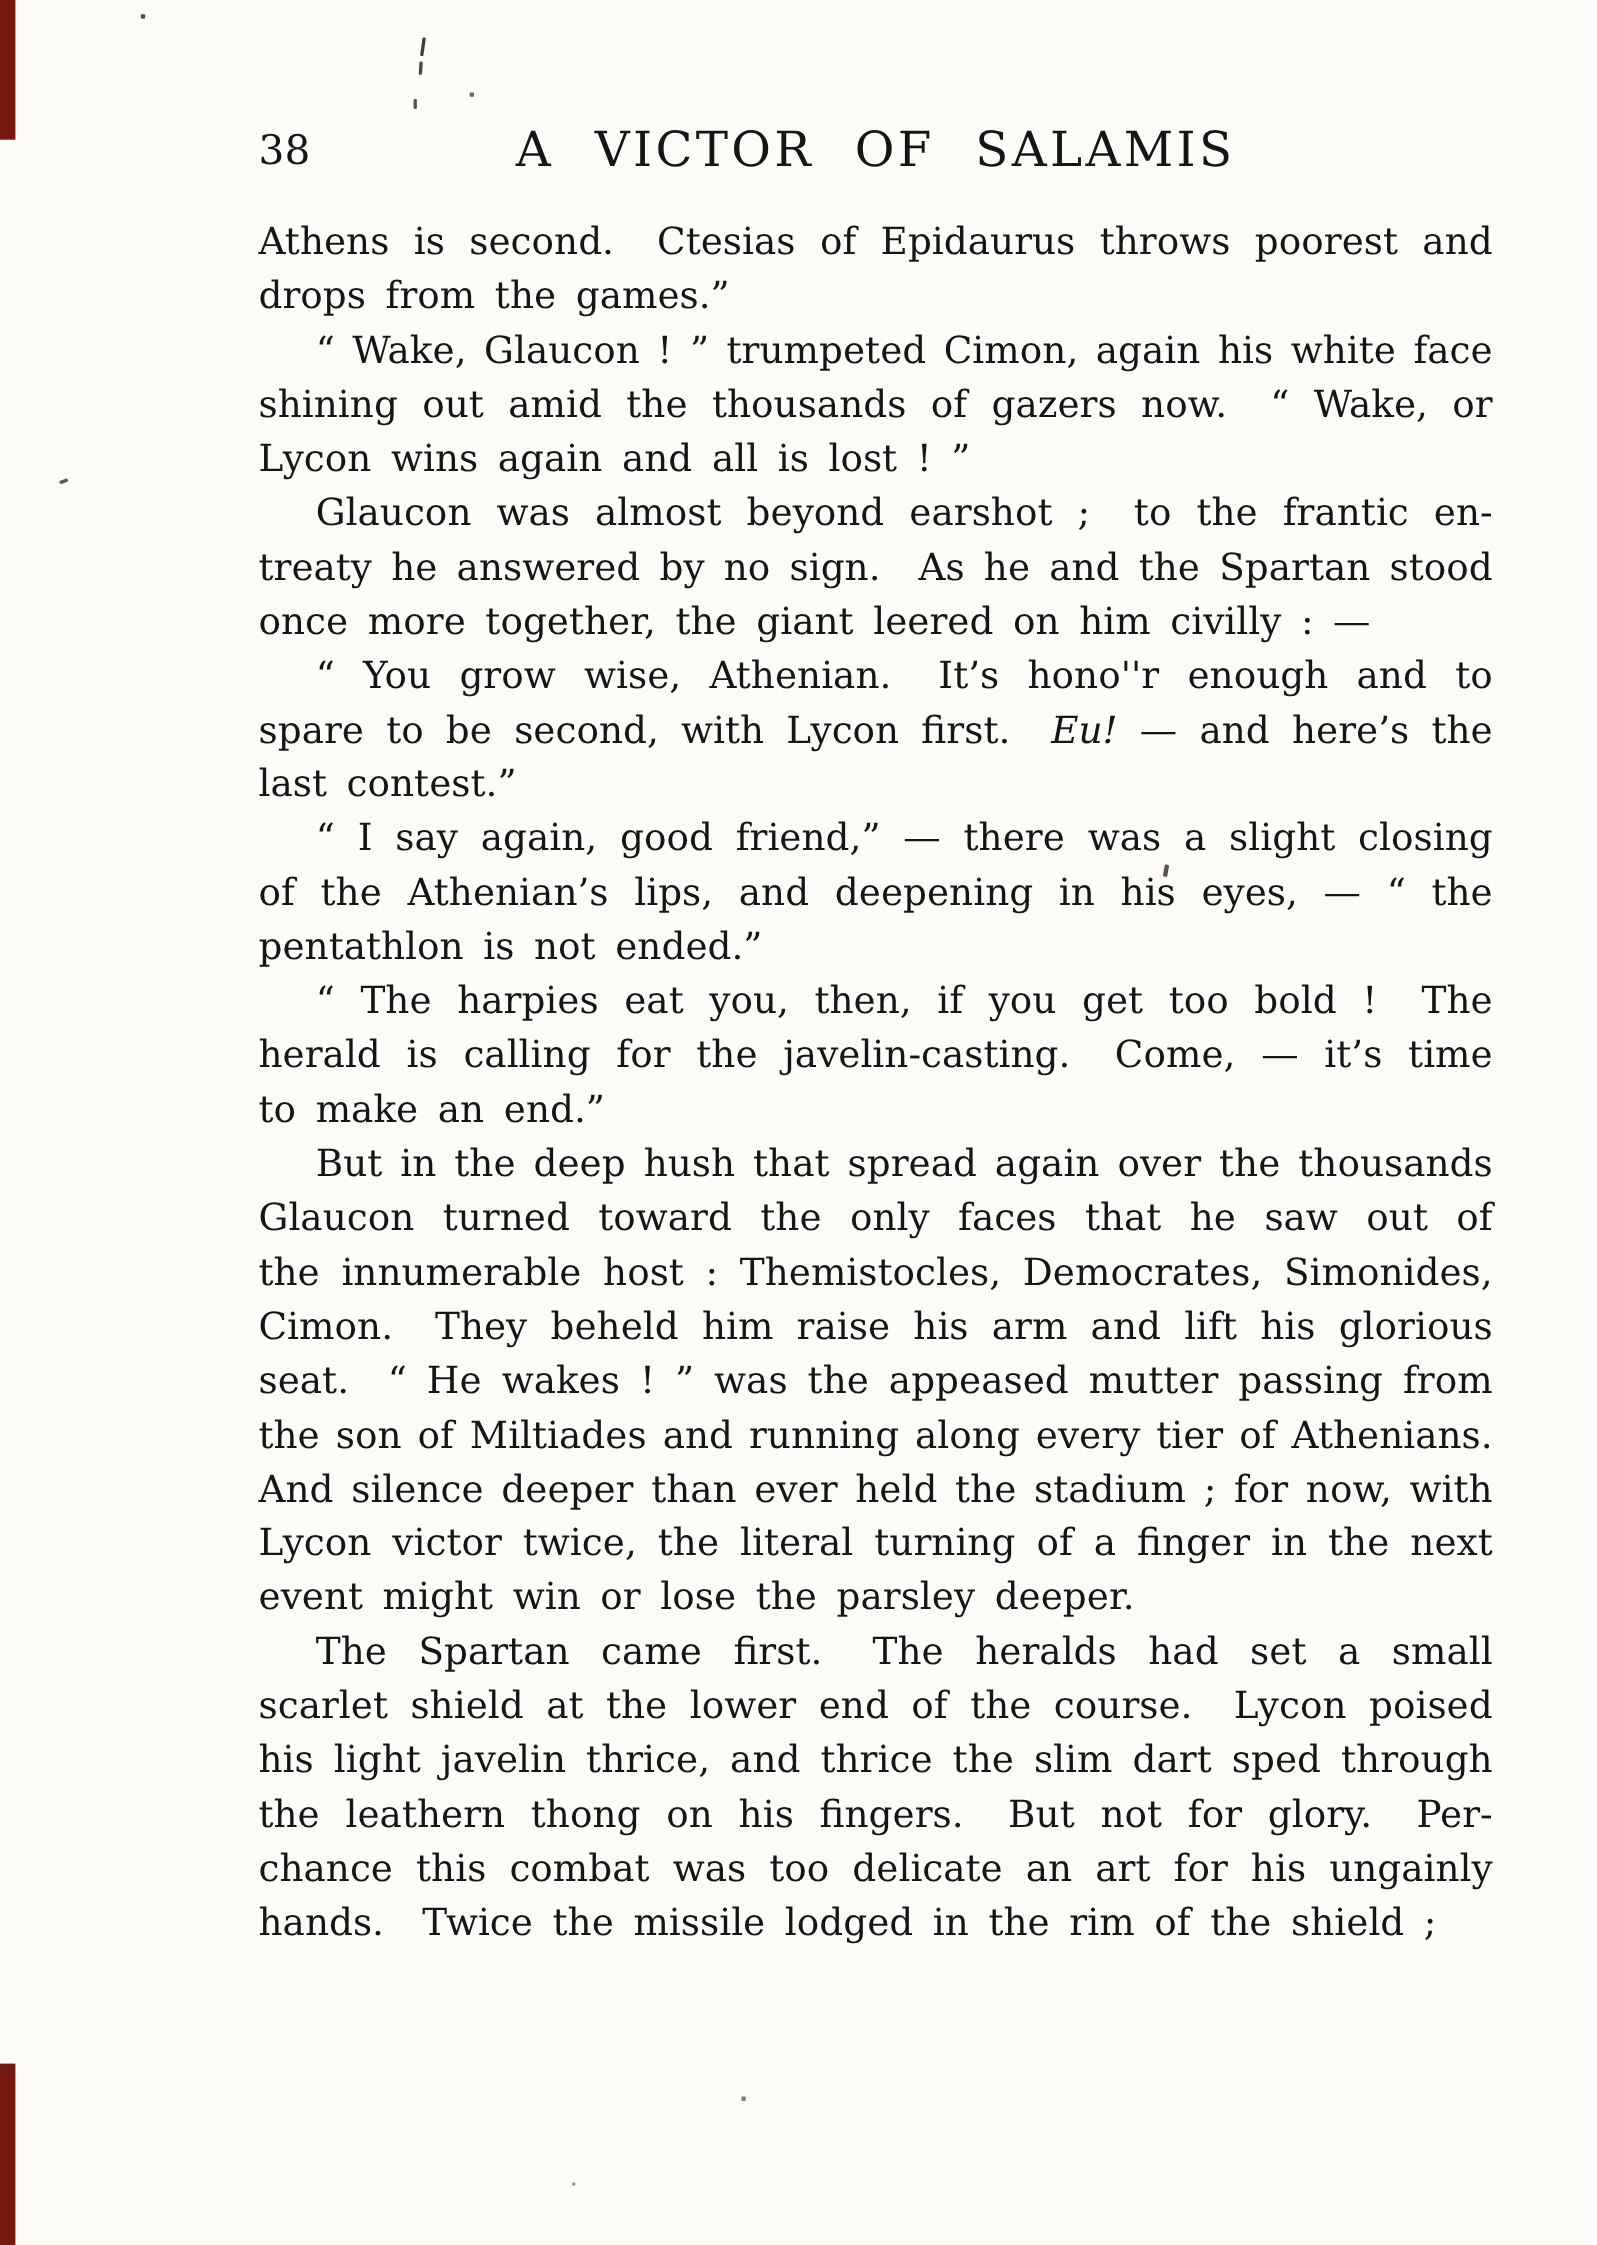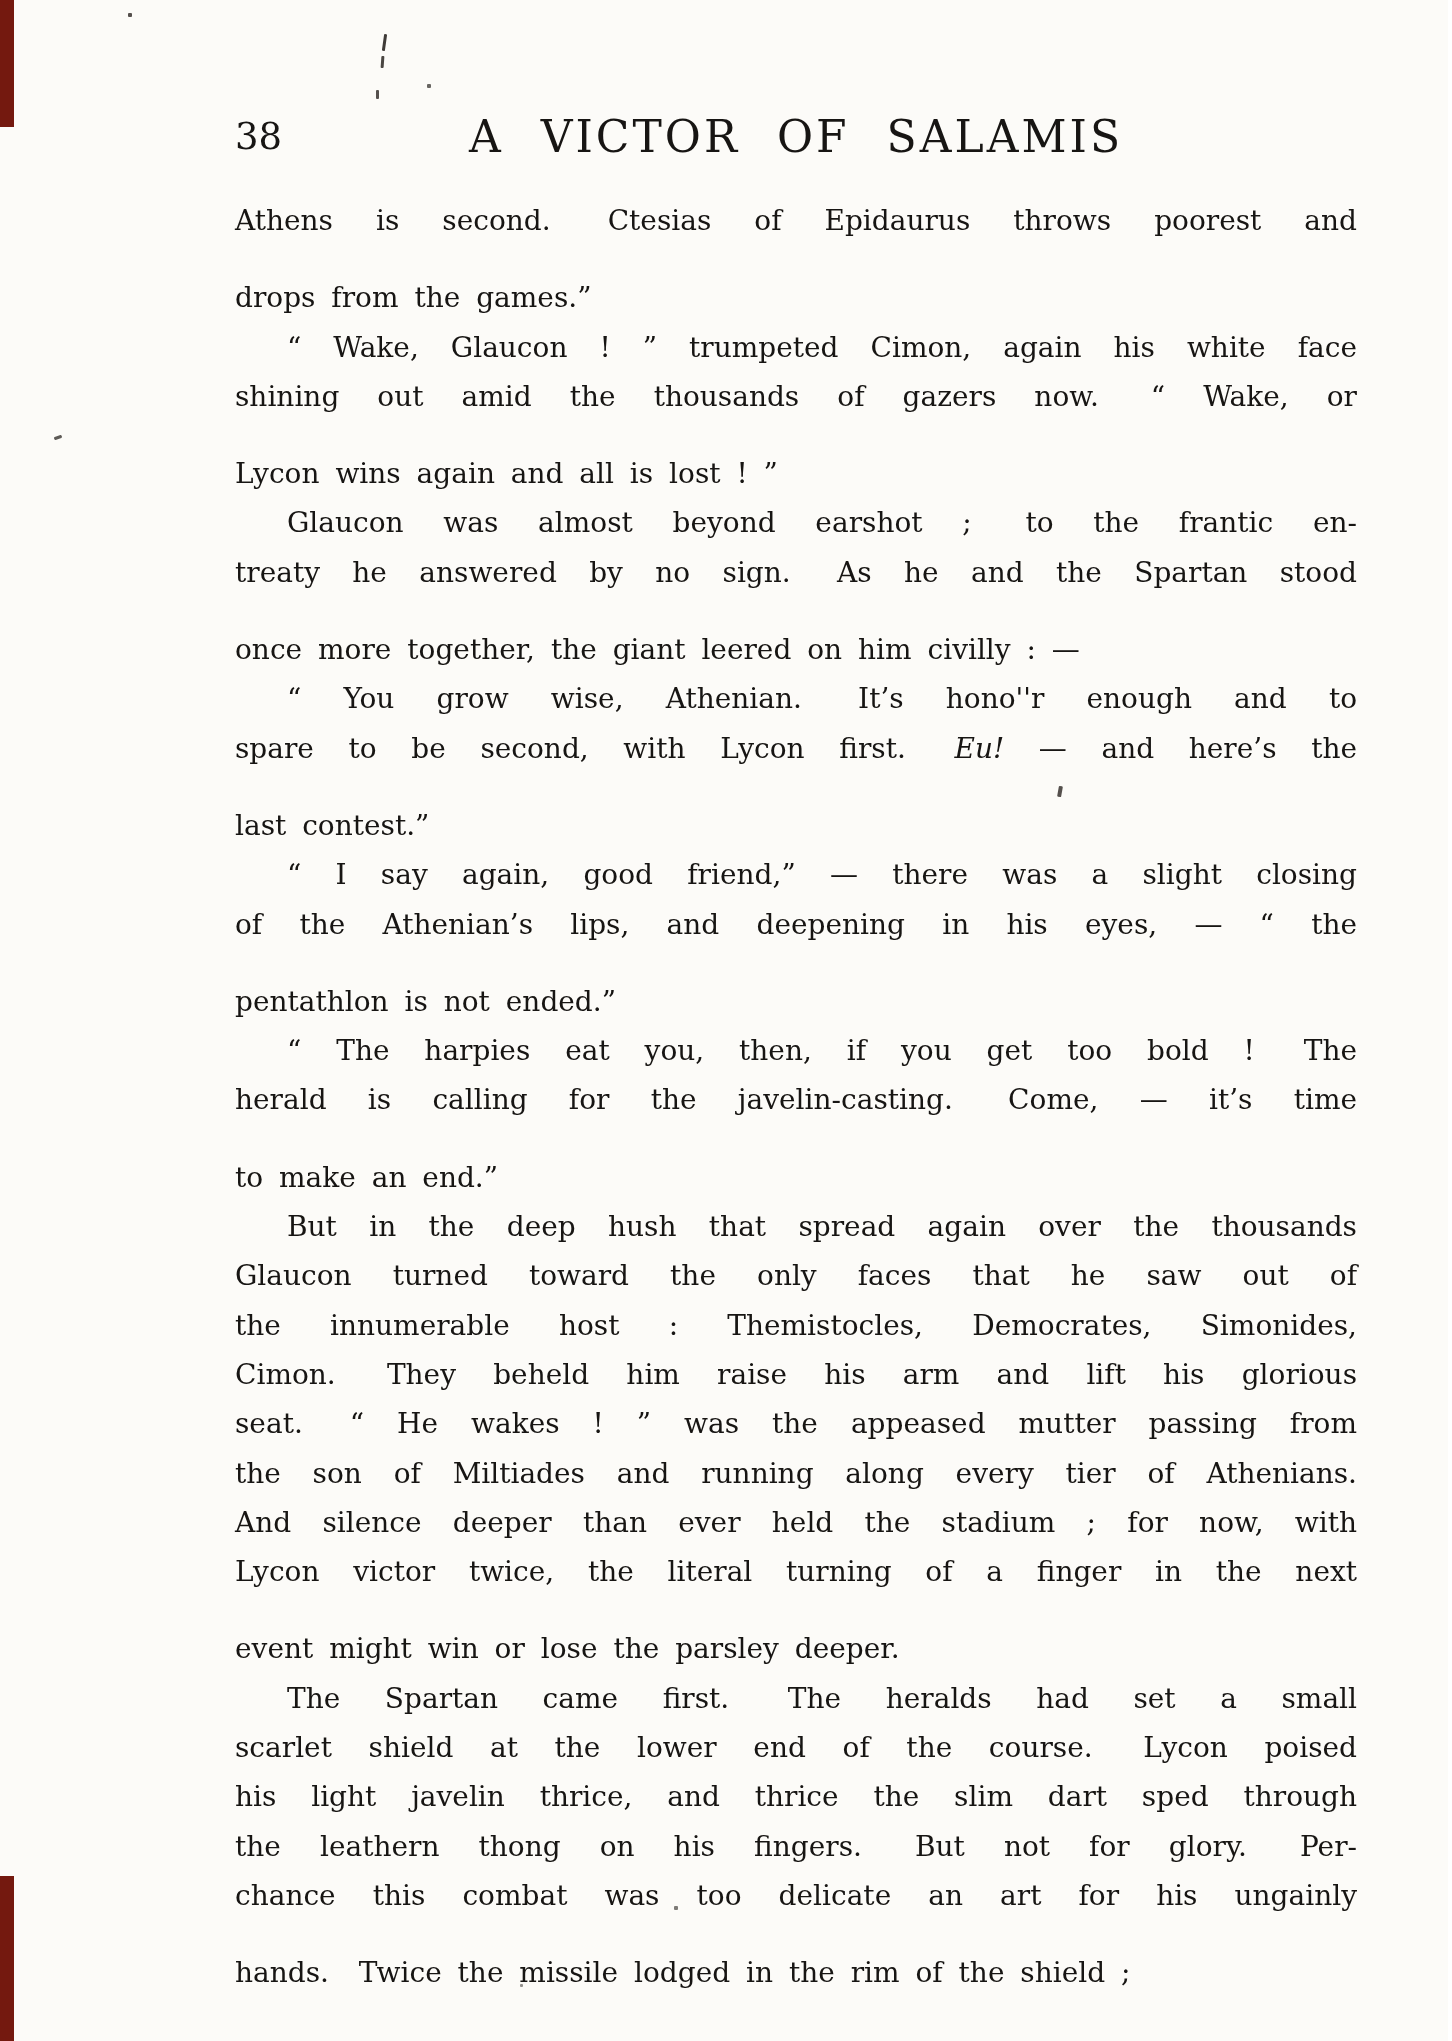--- a/index.html
+++ b/index.html
@@ -45,32 +45,31 @@
     word-spacing: 20px;
   }
 
   .text {
     position: absolute;
     left: 235px;
     top: 196px;
     width: 1122px;
   }
   .line {
-    font-size: 28px;
+    font-size: 34px;
     line-height: 49.3px;
     height: 49.3px;
     text-align: justify;
     text-align-last: justify;
     overflow: visible;
   }
   .line.plast {
     text-align: left;
     text-align-last: left;
     word-spacing: 7px;
-    margin-top: 28px;
   }
   .line.indent { text-indent: 52px; }
   .line .em { font-style: italic; }
 
   .speck {
     position: absolute;
     background: #2a2622;
     border-radius: 1px;
   }
 </style>

